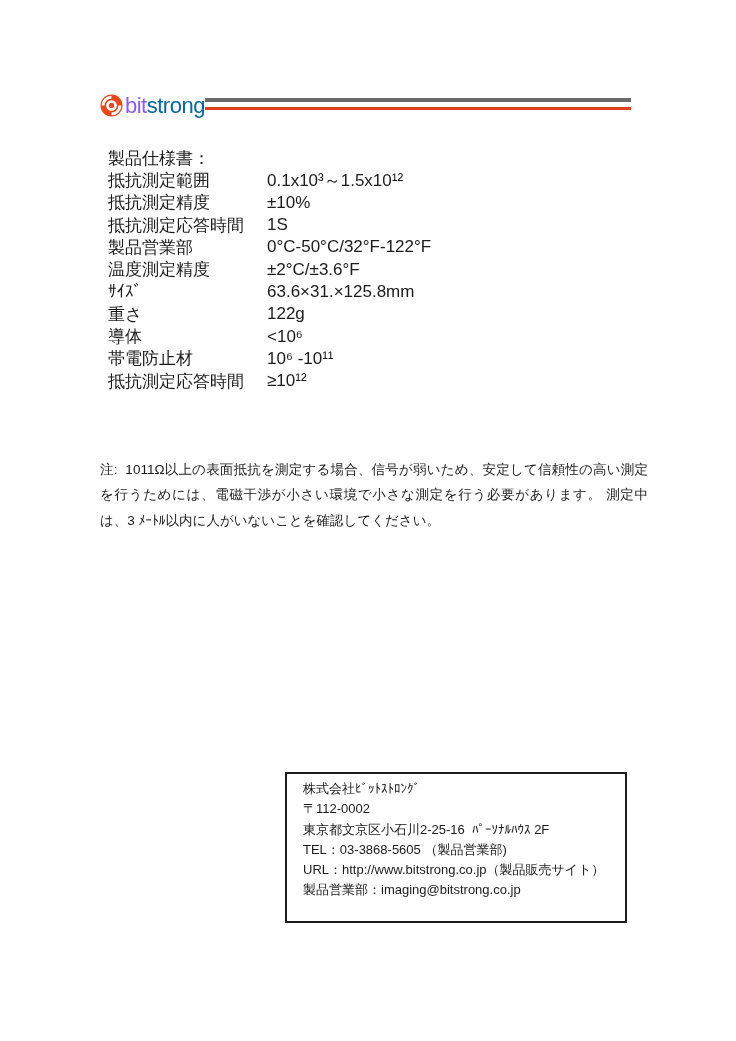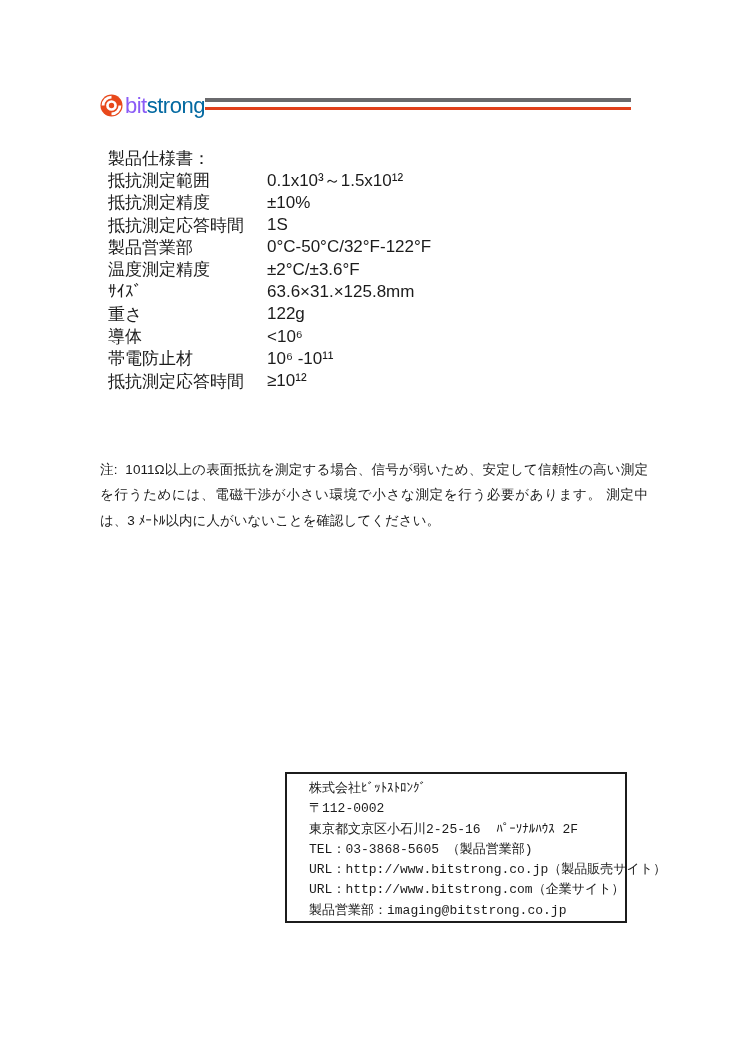--- a/index.html
+++ b/index.html
@@ -40,22 +40,21 @@
     white-space: pre-wrap;
     text-align: justify;
   }
 
   
   .contact-box {
     position: absolute; left: 285px; top: 772px;
     width: 342px; height: 151px;
     border: 2px solid #1c1c1c;
     box-sizing: border-box;
-    padding: 5px 0 0 22px;
-    font-family: Liberation Mono, monospace;
+    padding: 5px 0 0 16px;
   }
   .contact-line {
     font-size: 13px; line-height: 20.3px;
     white-space: pre;
   }
 </style>
 </head>
 <body>
 
 <div class="page">
@@ -121,17 +120,16 @@
   </div>
 
   <div class="note">注:  1011Ω以上の表面抵抗を測定する場合、信号が弱いため、安定して信頼性の高い測定を行うためには、電磁干渉が小さい環境で小さな測定を行う必要があります。 測定中は、3 ﾒｰﾄﾙ以内に人がいないことを確認してください。</div>
 
   <div class="contact-box">
     <div class="contact-line">株式会社ﾋﾞｯﾄｽﾄﾛﾝｸﾞ</div>
     <div class="contact-line">〒112-0002</div>
     <div class="contact-line">東京都文京区小石川2-25-16  ﾊﾟｰｿﾅﾙﾊｳｽ 2F</div>
     <div class="contact-line">TEL：03-3868-5605 （製品営業部)</div>
     <div class="contact-line">URL：http://www.bitstrong.co.jp（製品販売サイト）</div>
-    <div class="contact-line">URL：http://www.bitstrong.com（企業サイト）</div>
     <div class="contact-line">製品営業部：imaging@bitstrong.co.jp</div>
   </div>
 
 </div>
 
 </body></html>

